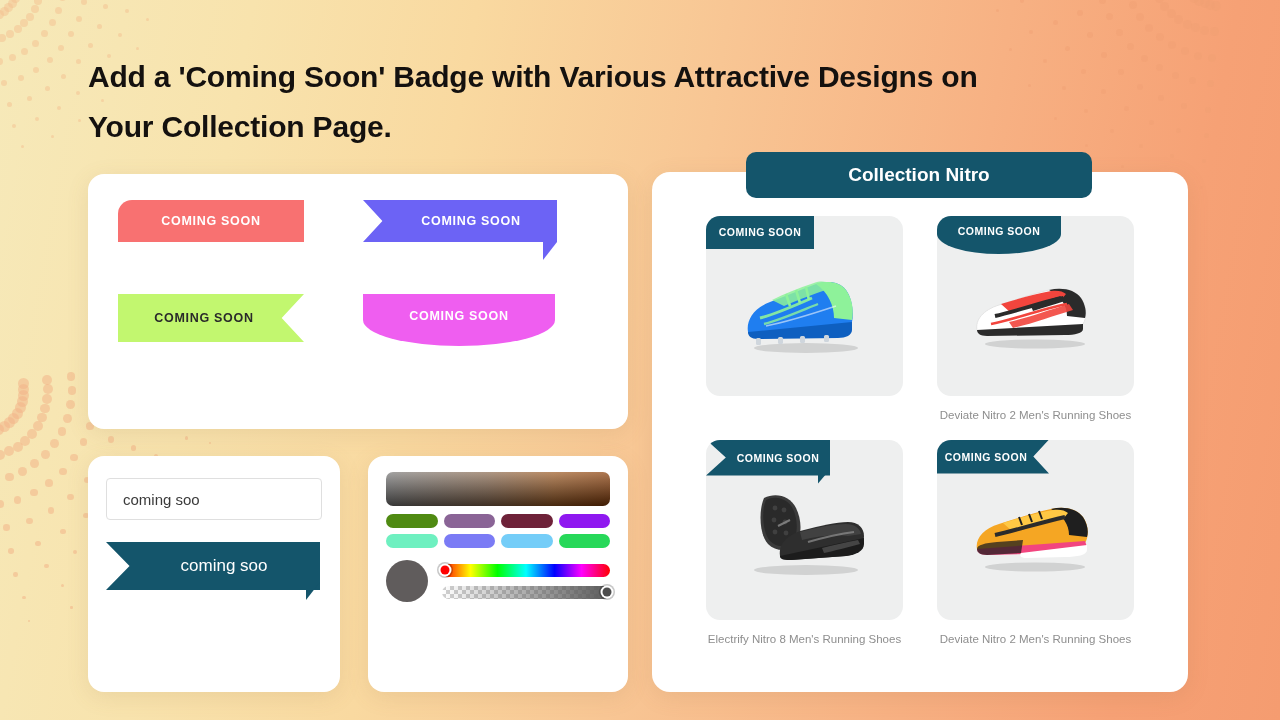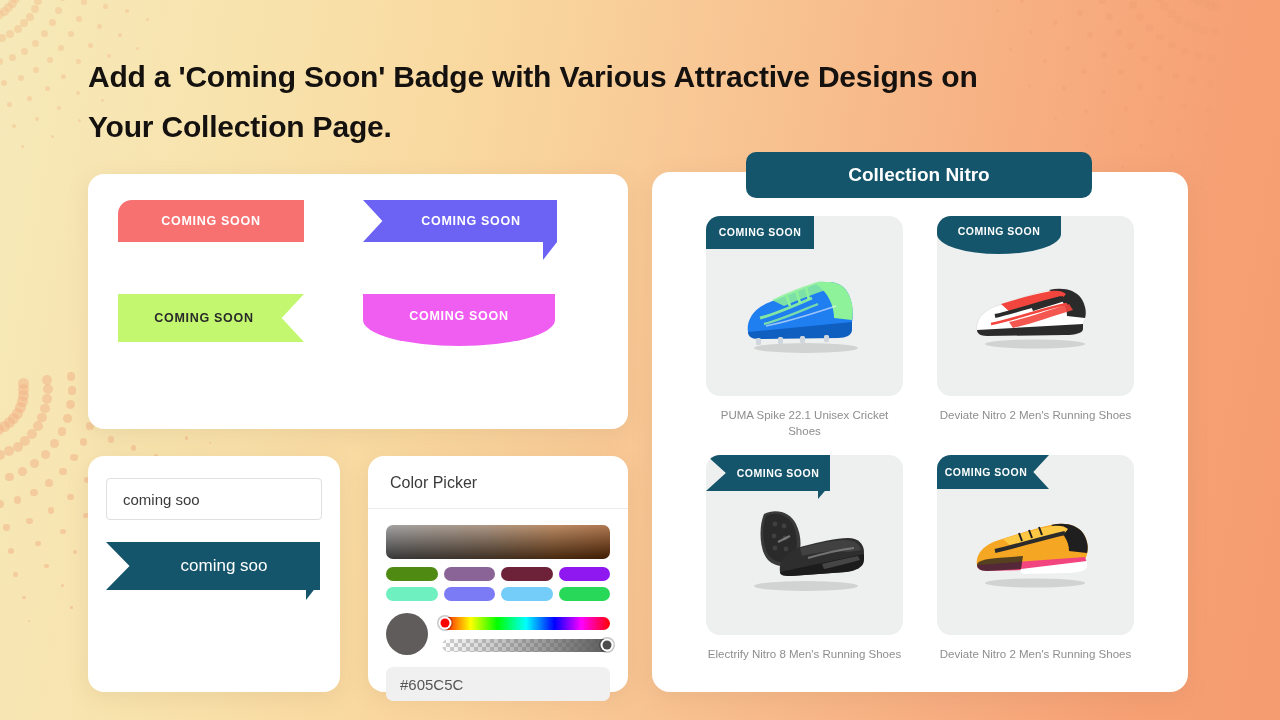--- a/index.html
+++ b/index.html
@@ -451,21 +451,20 @@
 <section class="card" id="card-text">
   <input class="text-input" type="text" value="coming soo" style="">
   <div class="preview-wrap">
     <div class="preview-body"></div>
     <div class="preview-tail"></div>
     <div class="preview-txt">coming soo</div>
   </div>
 </section>
 
 <section class="card" id="card-color">
-  <div class="card-head">Color Picker</div>
   <div class="cp-body">
     <div class="cp-gradient"></div>
     <div class="cp-swatches" id="cp-swatches">
         <div class="cp-swatch" style="background: rgb(79, 138, 18);"></div>
         <div class="cp-swatch" style="background: rgb(138, 100, 150);"></div>
         <div class="cp-swatch" style="background: rgb(110, 34, 57);"></div>
         <div class="cp-swatch" style="background: rgb(143, 24, 240);"></div>
         <div class="cp-swatch" style="background: rgb(110, 240, 192);"></div>
         <div class="cp-swatch" style="background: rgb(123, 123, 245);"></div>
         <div class="cp-swatch" style="background: rgb(116, 205, 248);"></div>
@@ -480,21 +479,20 @@
             </div>
         </div>
         <div class="cp-slider cp-alpha">
           <div class="cp-handle" id="alpha-handle" style="left: 98%;">
               <i style="background: rgb(77, 77, 77);"></i>
             </div>
         </div>
       </div>
     </div>
   </div>
-  <input class="cp-hex" type="text" value="#605C5C" style="">
 </section>
 
 <div class="collection-tab">Collection Nitro</div>
 <section class="card" id="card-collection">
   <div class="prod-grid">
 
     <div class="prod">
       <div class="prod-img">
         <div class="pbadge pb-block">
           <div class="t">COMING SOON</div>
@@ -510,21 +508,20 @@
           <path d="M18 72 L122 62 L122 70 C122 75 116 78 108 78 L28 79 C21 79 18 76 18 72 Z" fill="#0e5fc0"></path>
           <g fill="#cfd6dd">
             <rect x="26" y="78" width="5" height="7" rx="1.5"></rect>
             <rect x="48" y="77" width="5" height="7" rx="1.5"></rect>
             <rect x="70" y="76" width="5" height="7" rx="1.5"></rect>
             <rect x="94" y="75" width="5" height="7" rx="1.5"></rect>
           </g>
           <path d="M36 66 C56 62 82 54 106 46" stroke="#ffffff" stroke-width="1.6" fill="none" opacity=".55"></path>
         </svg>
       </div>
-      <div class="prod-name">PUMA Spike 22.1 Unisex Cricket Shoes</div>
     </div>
 
     <div class="prod">
       <div class="prod-img">
         <div class="pbadge pb-curve">
           <div class="t">COMING SOON</div>
         </div>
         <svg class="shoe" width="150" height="100" viewBox="0 0 150 100">
           <ellipse cx="74" cy="84" rx="50" ry="4.5" fill="#000" opacity=".12"></ellipse>
           <path d="M16 70 C14 60 22 50 38 45 C54 40 70 34 88 30 C102 27 114 30 120 38 C126 46 126 58 122 64 C118 70 108 72 96 72 L28 74 C20 74 17 73 16 70 Z" fill="#ffffff" stroke="#e3e3e3" stroke-width="1"></path>

